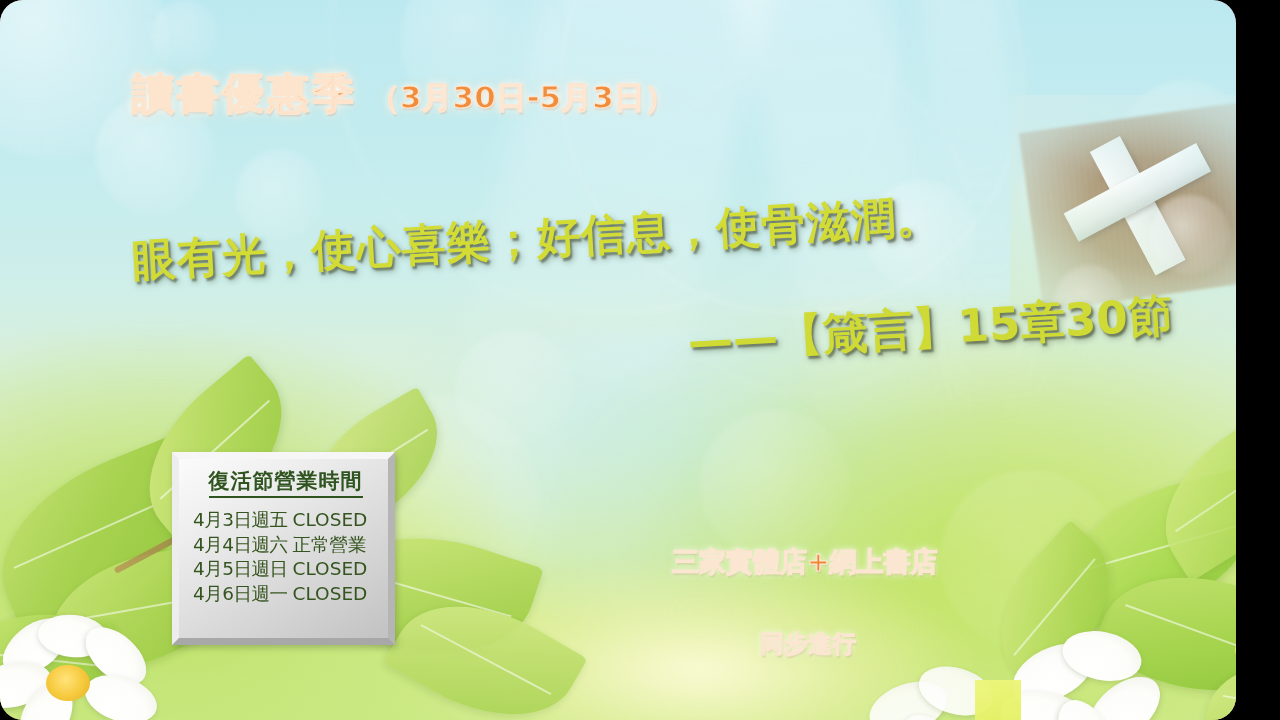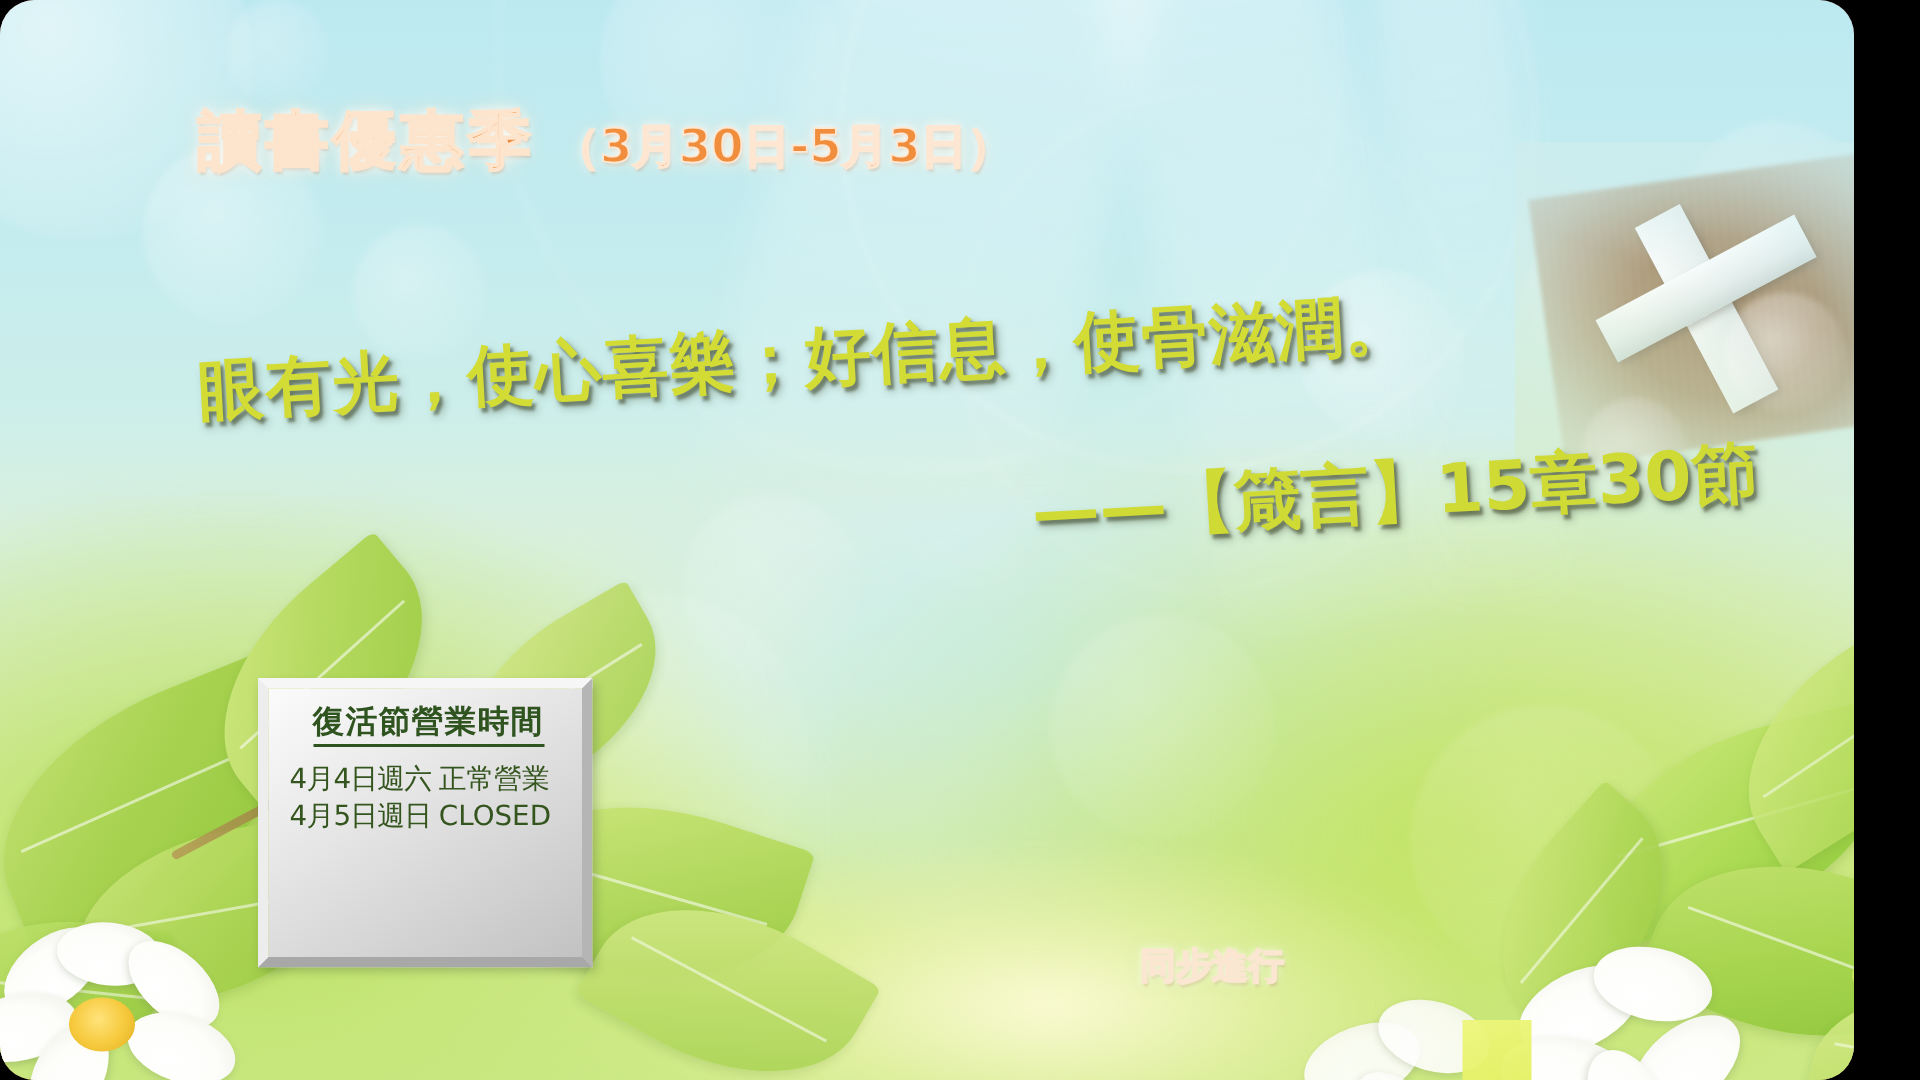--- a/index.html
+++ b/index.html
@@ -426,23 +426,30 @@
 
   <div class="verse">眼有光，使心喜樂；好信息，使骨滋潤。</div>
   <div class="verse-ref">——【箴言】15章30節</div>
 
   <div class="hours-box">
     <div class="hours-title-wrap">
       <div class="hours-title">復活節營業時間</div>
     </div>
     <div class="hours-list">
       <div class="hours-row">
+        <span class="d">4月3日週五</span><span class="s">CLOSED</span>
+      </div>
+      <div class="hours-row">
         <span class="d">4月4日週六</span><span class="s">正常營業</span>
       </div>
       <div class="hours-row">
         <span class="d">4月5日週日</span><span class="s">CLOSED</span>
       </div>
+      <div class="hours-row">
+        <span class="d">4月6日週一</span><span class="s">CLOSED</span>
+      </div>
     </div>
   </div>
 
+  <div class="promo-line promo-2">三家實體店+網上書店</div>
   <div class="promo-line promo-3">同步進行</div>
 
 </div>
 
 </body></html>

